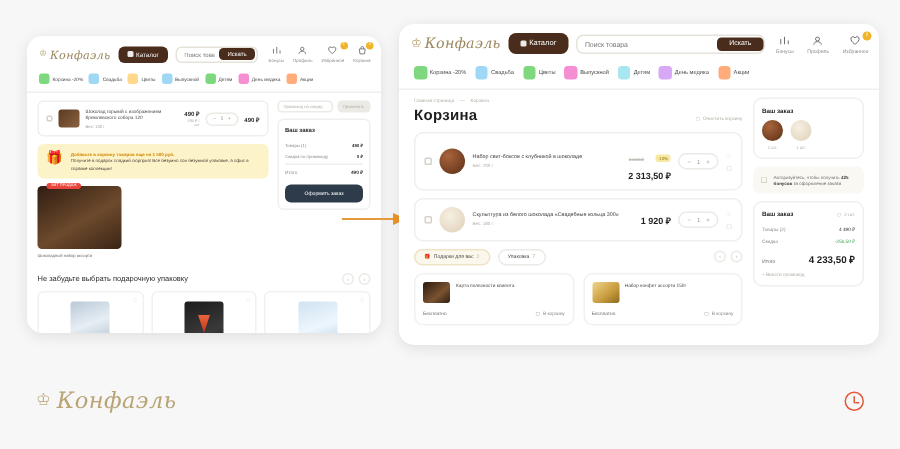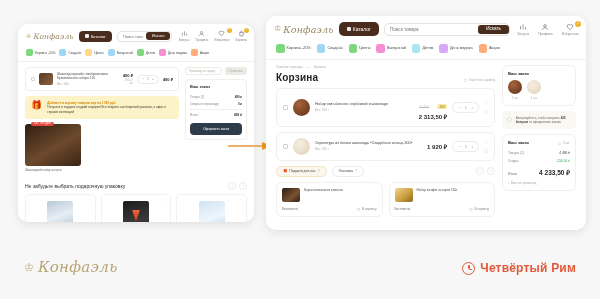--- a/index.html
+++ b/index.html
@@ -627,15 +627,14 @@
   </div>
 </div>
 
 <div class="footer">
   <div class="brand-left">
     <span class="crown">♔</span>
     <span class="name">Конфаэль</span>
   </div>
   <div class="brand-right">
     <span class="mark"></span>
-    <span class="name">Четвёртый Рим</span>
   </div>
 </div>
 
 </body></html>

